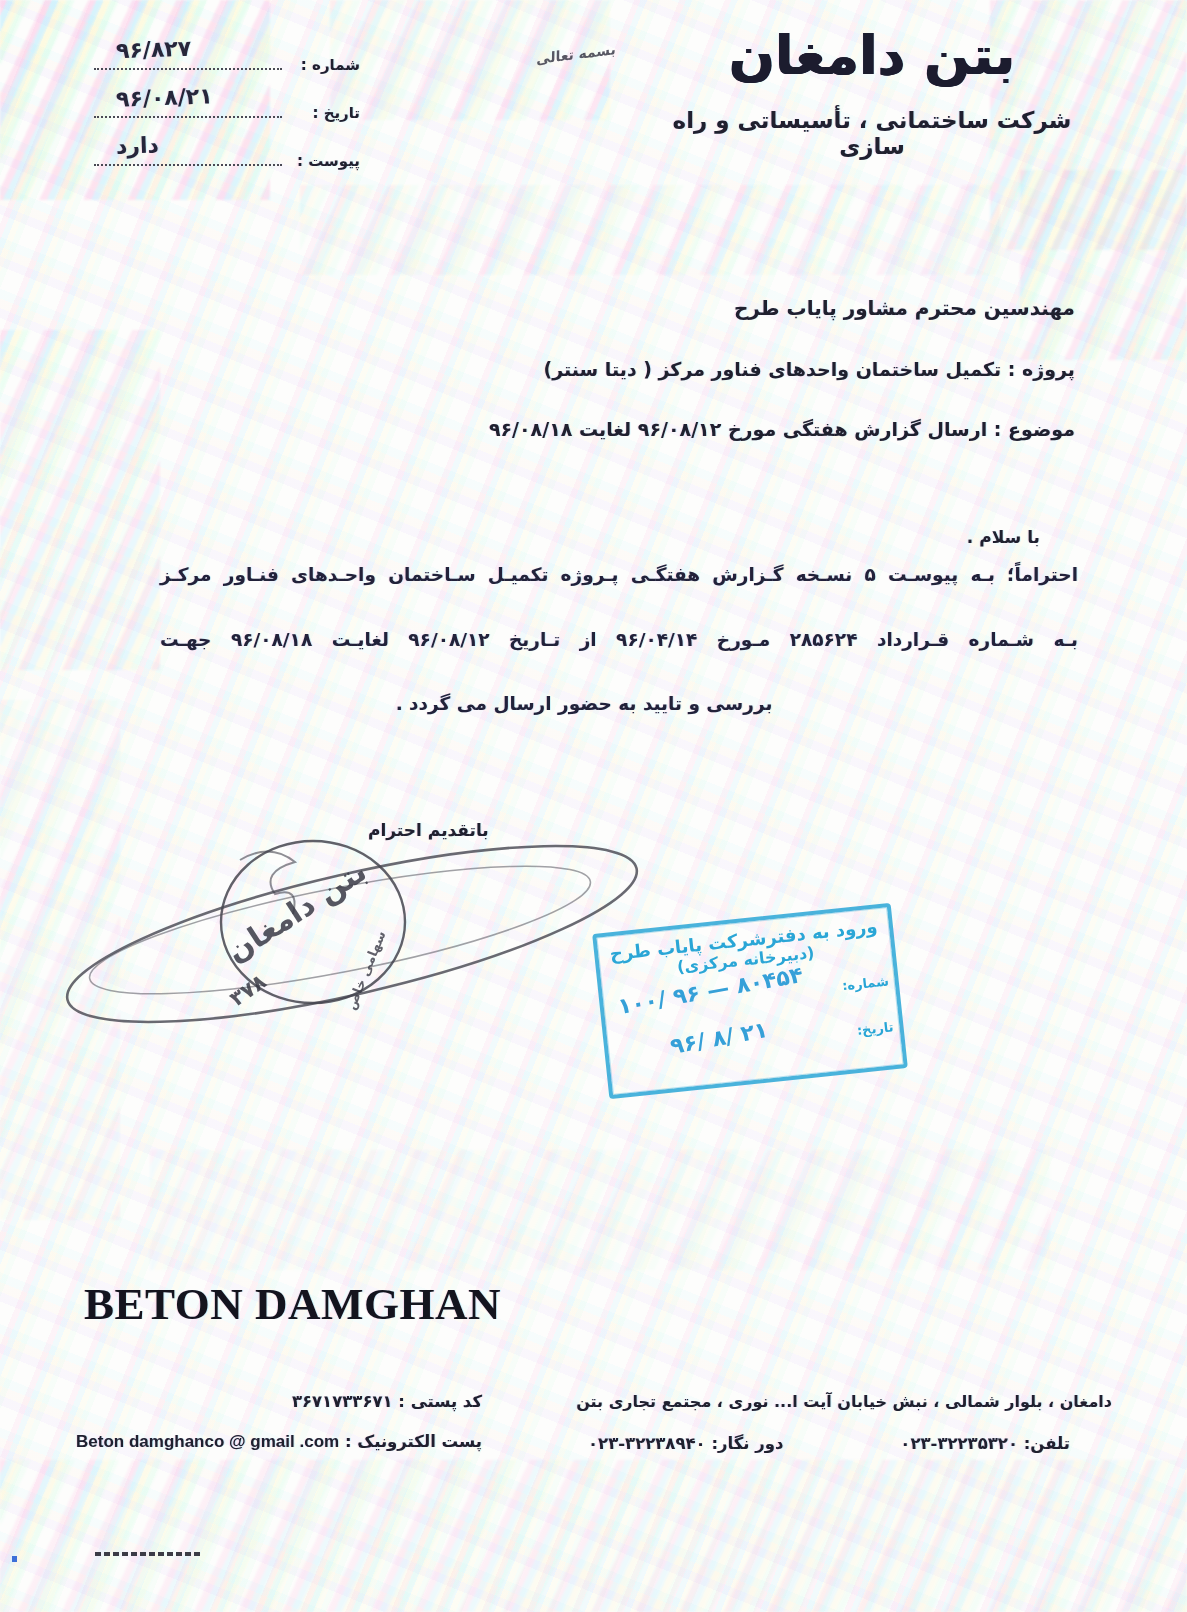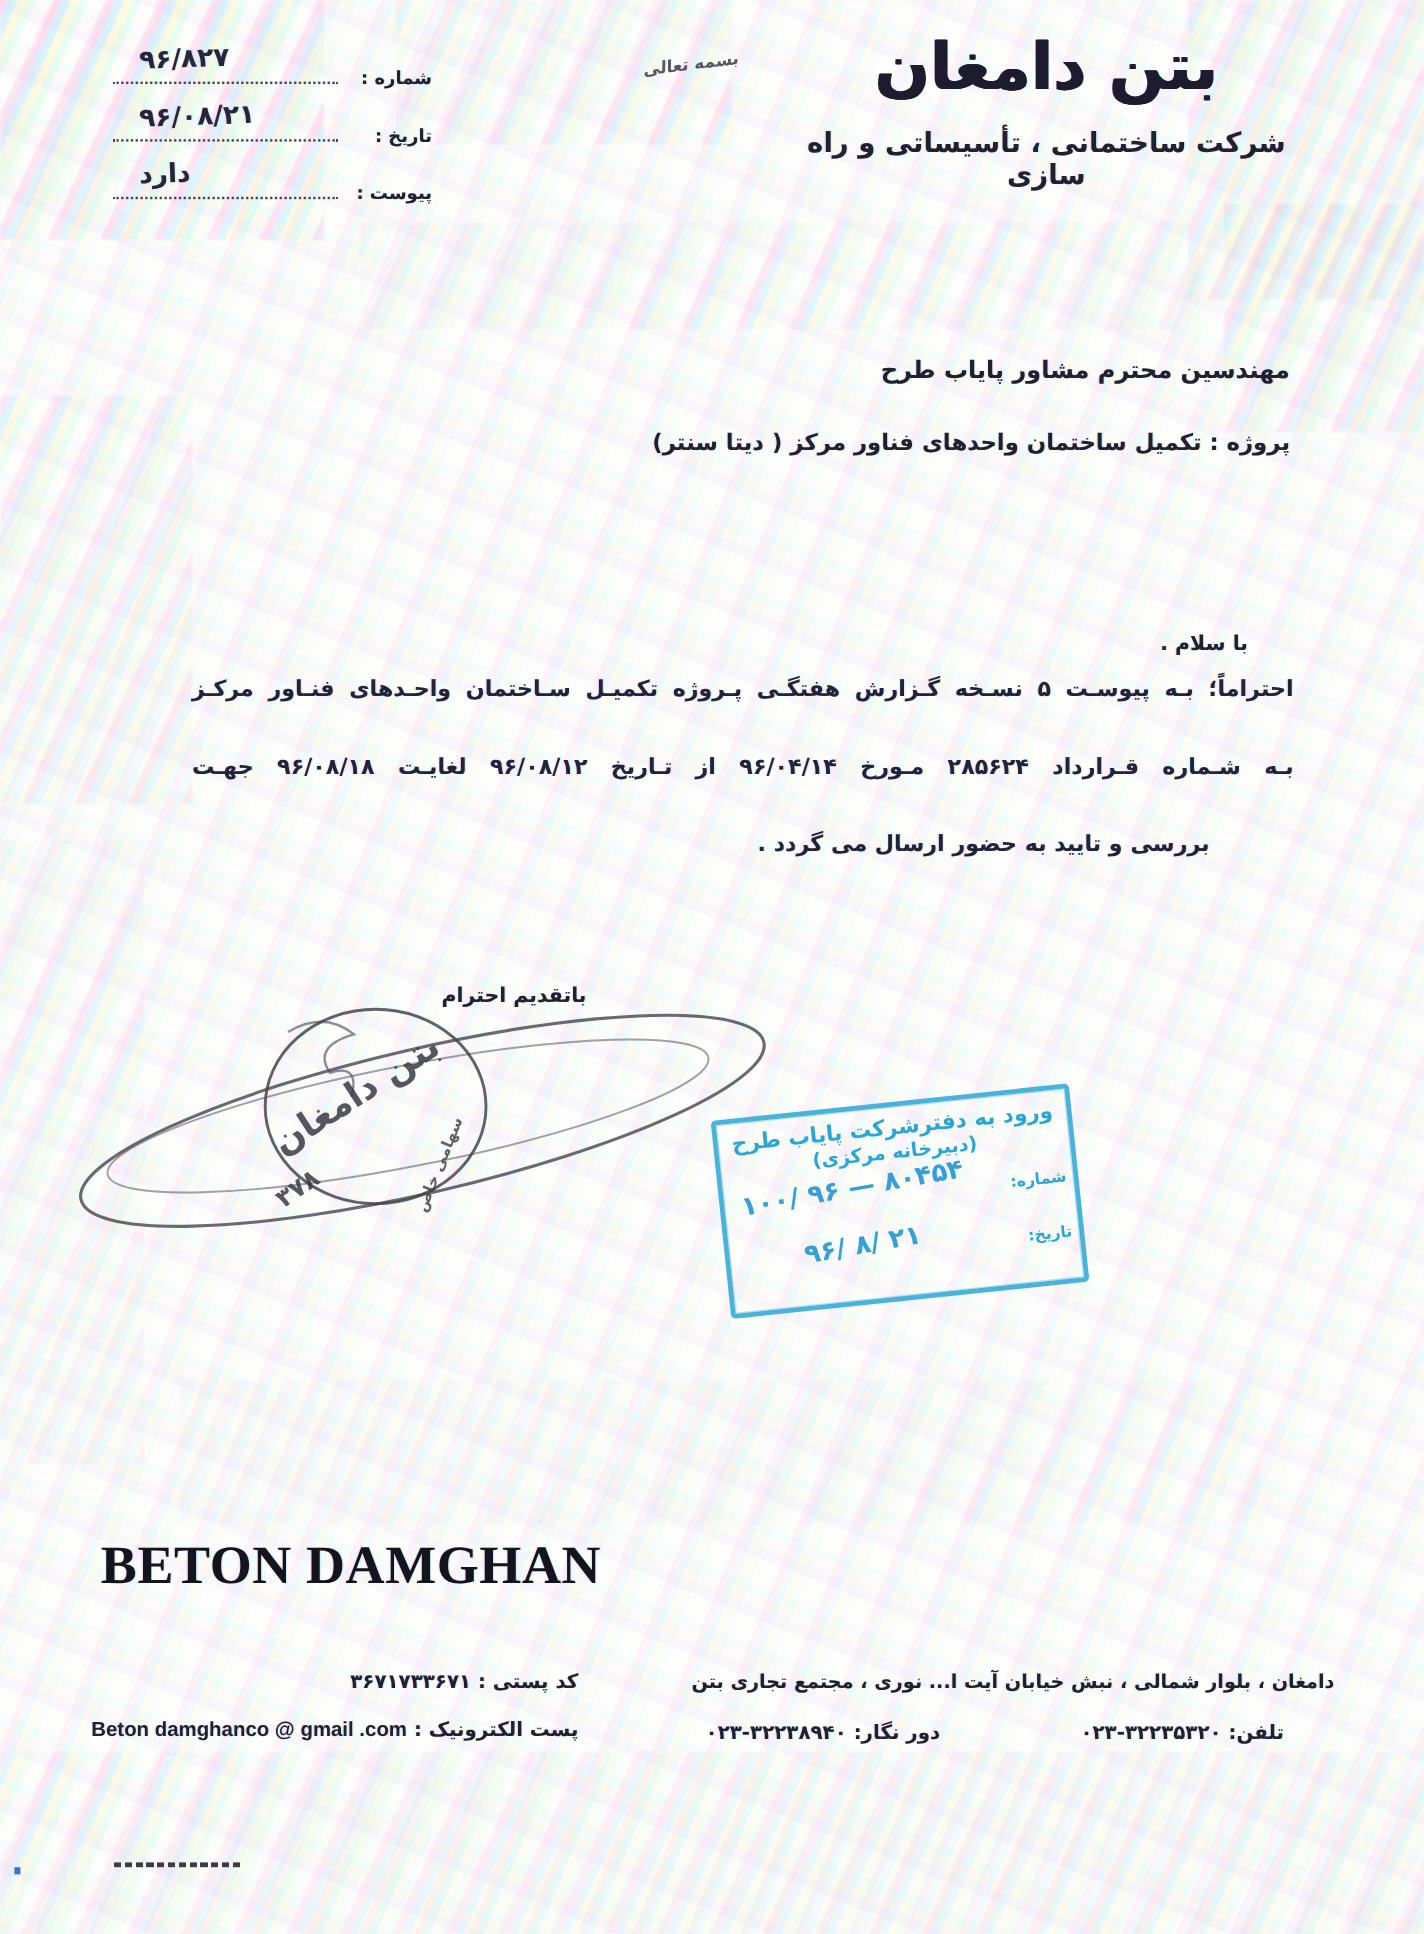--- a/index.html
+++ b/index.html
@@ -51,21 +51,21 @@
   .addr{position:absolute;right:112px;direction:rtl;text-align:right;font-weight:bold;}
   .recipient{top:296px;font-size:20px;}
   .project{top:358px;font-size:19px;}
   .subject{top:418px;font-size:19px;}
   .salutation{position:absolute;right:147px;top:487px;font-size:17px;font-weight:bold;direction:rtl;margin-top:40px;}
 
   
   .bodyline{position:absolute;left:160px;width:918px;direction:rtl;font-size:18.5px;
     font-weight:bold;color:#22223a;}
   .just{text-align:justify;text-align-last:justify;}
-  .rt{text-align:right;padding-right:70px;box-sizing:border-box;}
+  .rt{text-align:center;padding-right:70px;box-sizing:border-box;}
 
   
   .closing{position:absolute;left:368px;top:820px;font-size:17px;font-weight:bold;direction:rtl;}
   .signatory{position:absolute;left:176px;top:866px;font-size:19px;font-weight:bold;direction:rtl;}
   .stamp-svg{position:absolute;left:40px;top:800px;}
 
   
   .blue-stamp{position:absolute;left:600px;top:918px;width:292px;height:158px;
     transform:rotate(-6deg);border:4px solid rgba(42,166,214,.85);border-radius:4px;
     box-shadow:inset 0 0 0 1px rgba(42,166,214,.3);color:#2aa6d6;direction:rtl;}
@@ -122,20 +122,21 @@
 
   <div class="bismillah rtl">بسمه تعالی</div>
 
   <div class="co-head">
     <div class="co-name">بتن دامغان</div>
     <div class="co-sub ink">شرکت ساختمانی ، تأسیساتی و راه سازی</div>
   </div>
 
   <div class="addr recipient ink">مهندسین محترم مشاور پایاب طرح</div>
   <div class="addr project ink">پروژه : تکمیل ساختمان واحدهای فناور مرکز ( دیتا سنتر)</div>
+  <div class="addr subject ink">موضوع : ارسال گزارش هفتگی مورخ ۹۶/۰۸/۱۲ لغایت ۹۶/۰۸/۱۸</div>
 
   <div class="salutation ink">با سلام .</div>
 
   <div class="bodyline just ink" style="top:564px;">احتراماً؛ بـه پیوسـت ۵ نسـخه گـزارش هفتگـی پـروژه تکمیـل سـاختمان واحـدهای فنـاور مرکـز</div>
   <div class="bodyline just ink" style="top:629px;">بـه شـماره قـرارداد ۲۸۵۶۲۴ مـورخ ۹۶/۰۴/۱۴ از تـاریخ ۹۶/۰۸/۱۲ لغایـت ۹۶/۰۸/۱۸ جهـت</div>
   <div class="bodyline rt ink" style="top:693px;">بررسی و تایید به حضور ارسال می گردد .</div>
 
   <div class="closing ink">باتقدیم احترام</div>
 
   <svg class="stamp-svg" width="660" height="270" viewBox="0 0 660 270">

